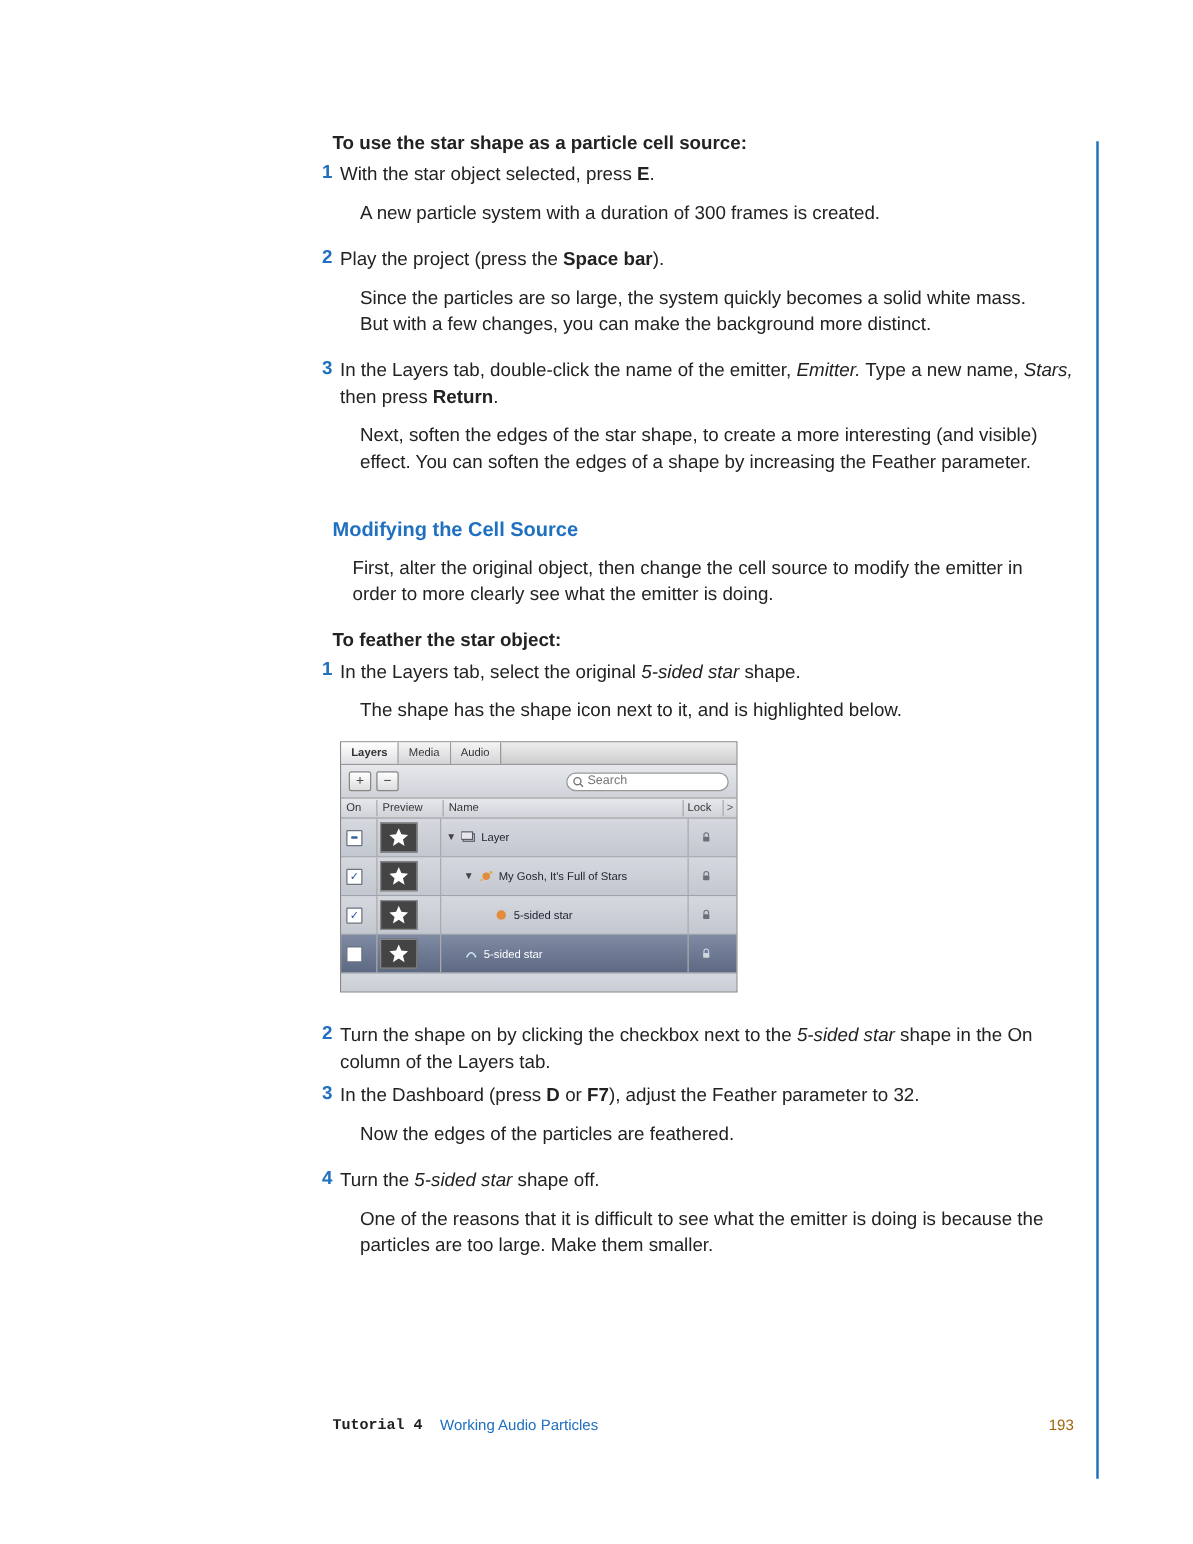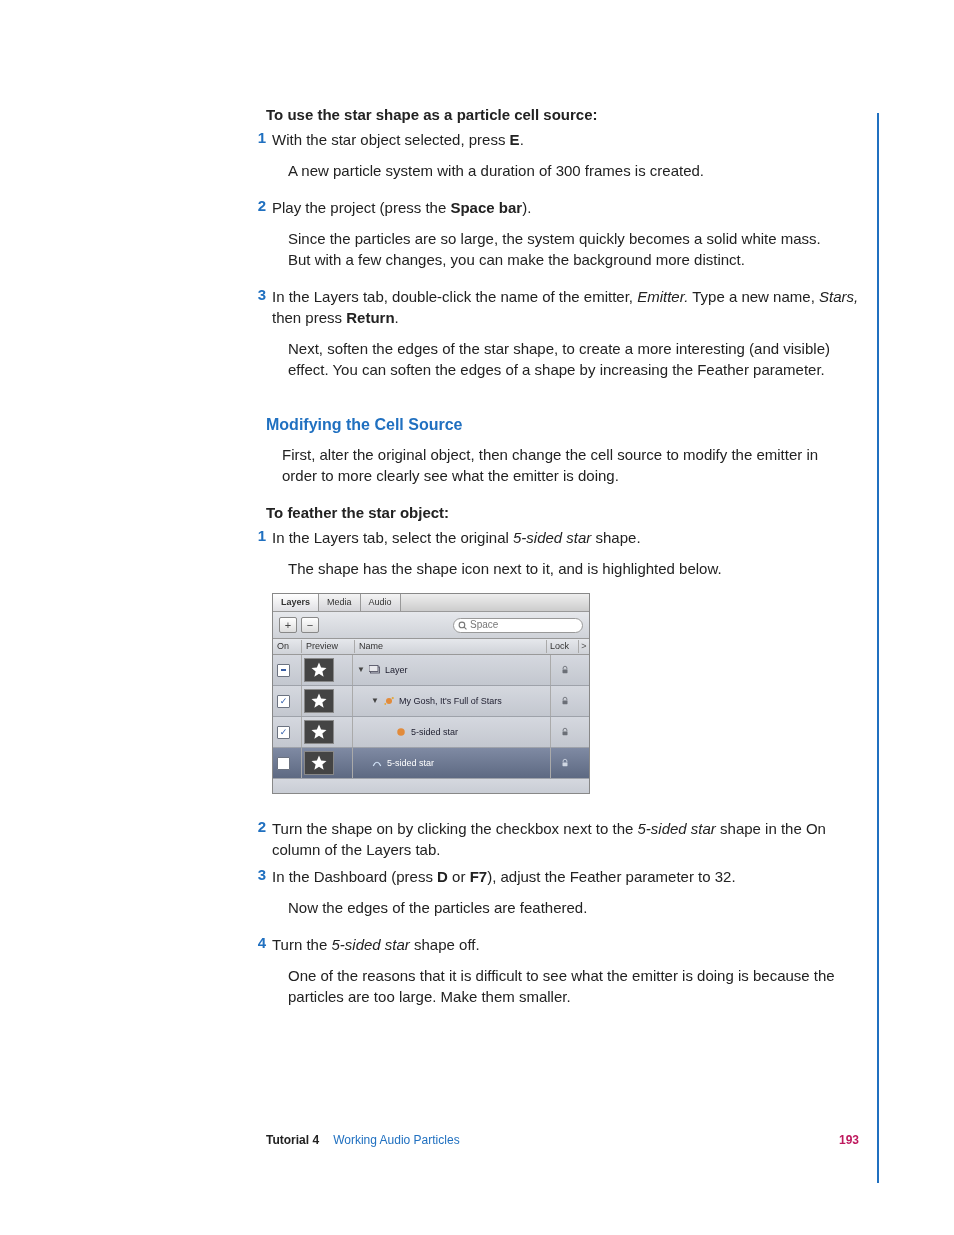--- a/index.html
+++ b/index.html
@@ -152,23 +152,23 @@
 
   .page-footer {
     position:absolute;
     bottom: 88px;
     left: 266px;
     right: 95px;
     display:flex;
     align-items:center;
     font-size:12px;
   }
-  .page-footer .tut { font-weight:600; color:#222; }
+  .page-footer .tut { font-weight:600; color:#222;font-family:Liberation Mono, monospace; }
   .page-footer .title { color:#2070c0; margin-left:14px;}
-  .page-footer .pnum { margin-left:auto; color:#be185d; font-weight:700;}
+  .page-footer .pnum { margin-left:auto; color:#a16207; font-weight:400;}
   .page-footer .bar {
     position:absolute; right:-20px; top:-1020px; width:2px; height:1070px;
     background:#2070c0;
   }
   .blank-row{height:14px;background:linear-gradient(#d5d8df,#c9cdd5);}
 </style>
 </head>
 <body>
 
 <div class="page">
@@ -218,21 +218,21 @@
           <div class="tab">Audio</div>
         </div>
         <div class="toolbar">
           <div class="sqbtn">+</div>
           <div class="sqbtn">−</div>
           <div class="search">
             <svg viewBox="0 0 16 16" fill="none" stroke="currentColor" stroke-width="2">
                 <circle cx="7" cy="7" r="5"></circle>
                 <line x1="11" y1="11" x2="15" y2="15"></line>
               </svg>
-            <span>Space</span>
+            <span>Search</span>
           </div>
         </div>
         <div class="colhead">
           <div class="col-on">On</div>
           <div class="col-prev">Preview</div>
           <div class="col-name">Name</div>
           <div class="col-lock">Lock</div>
           <div class="col-chev">&gt;</div>
         </div>
 

